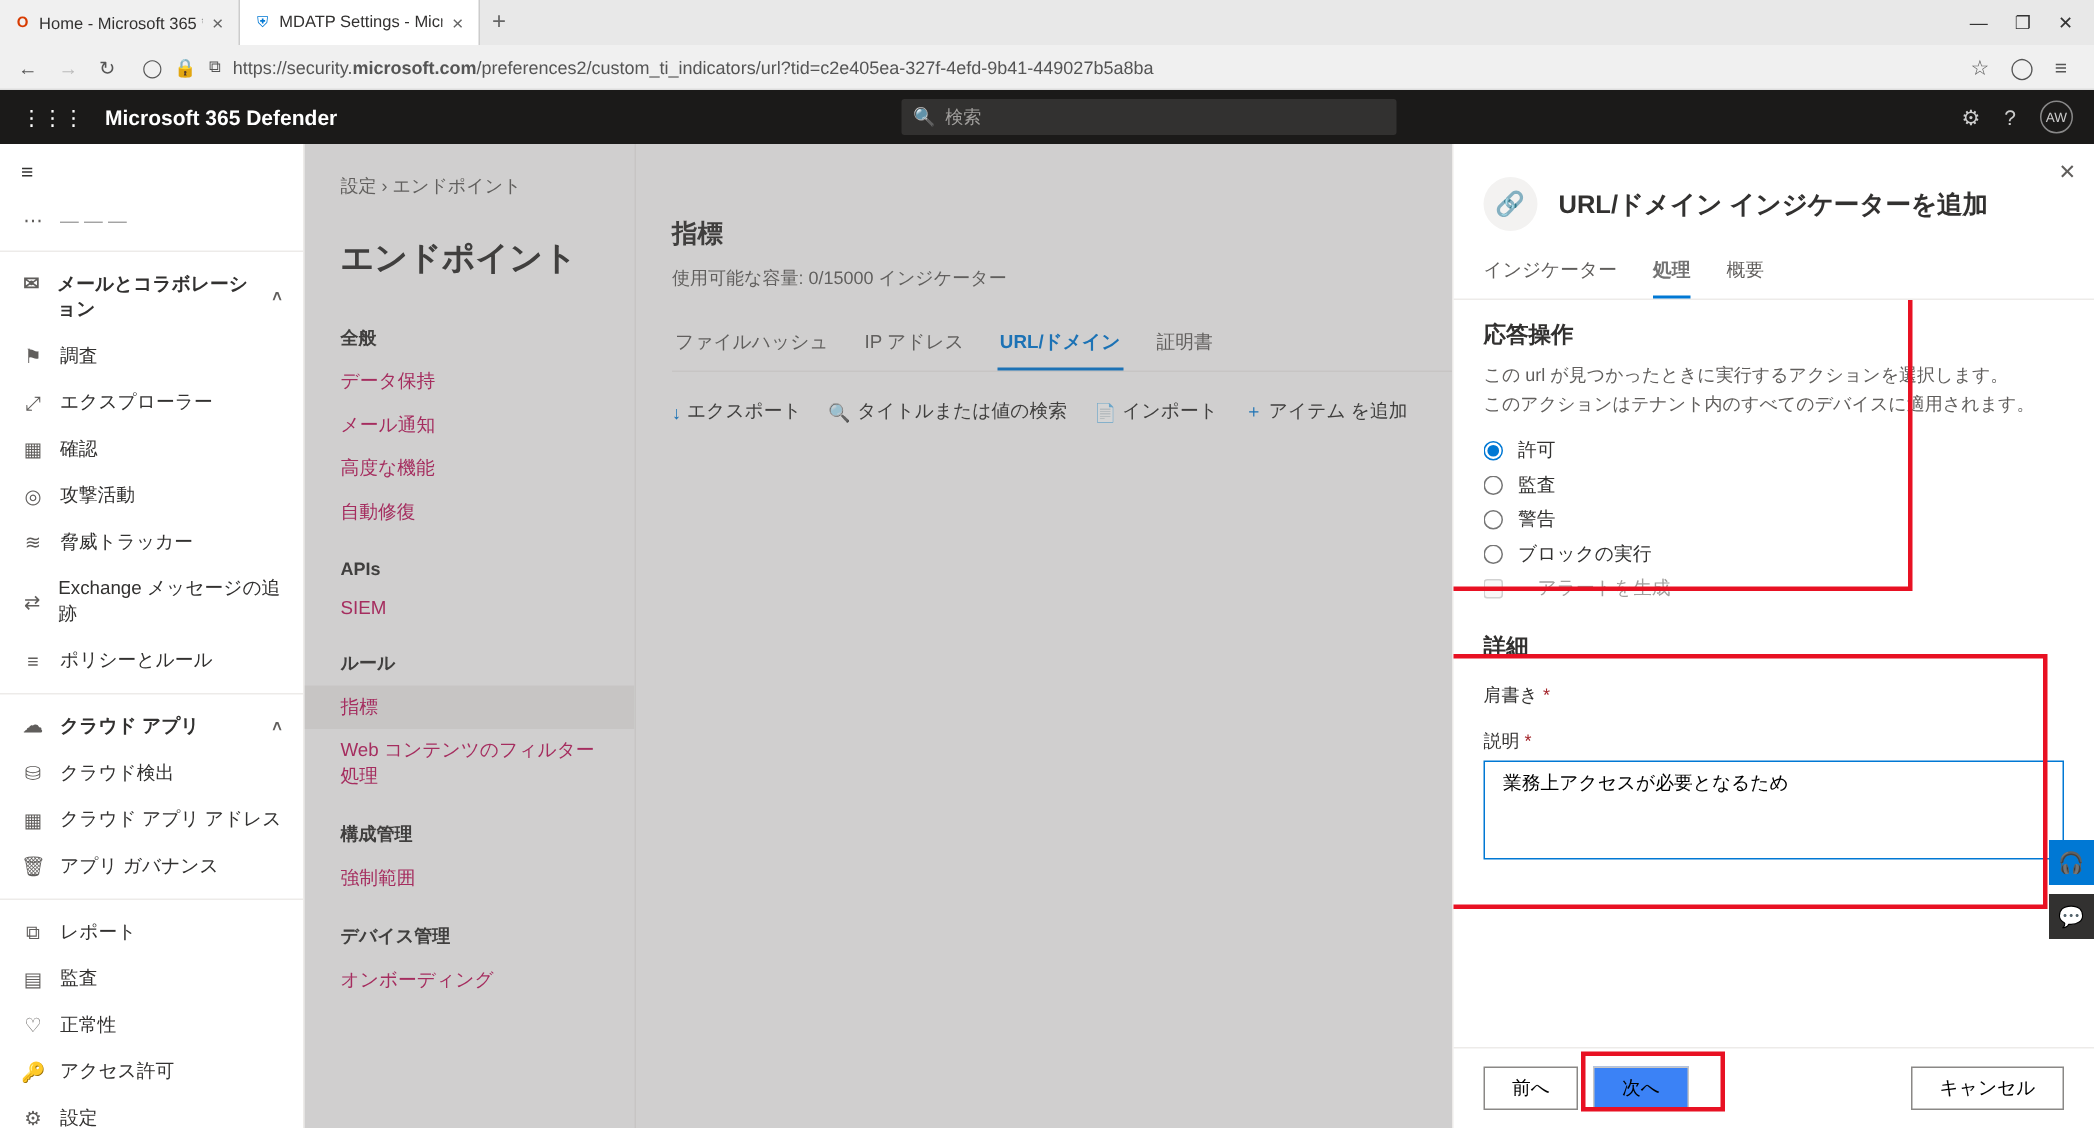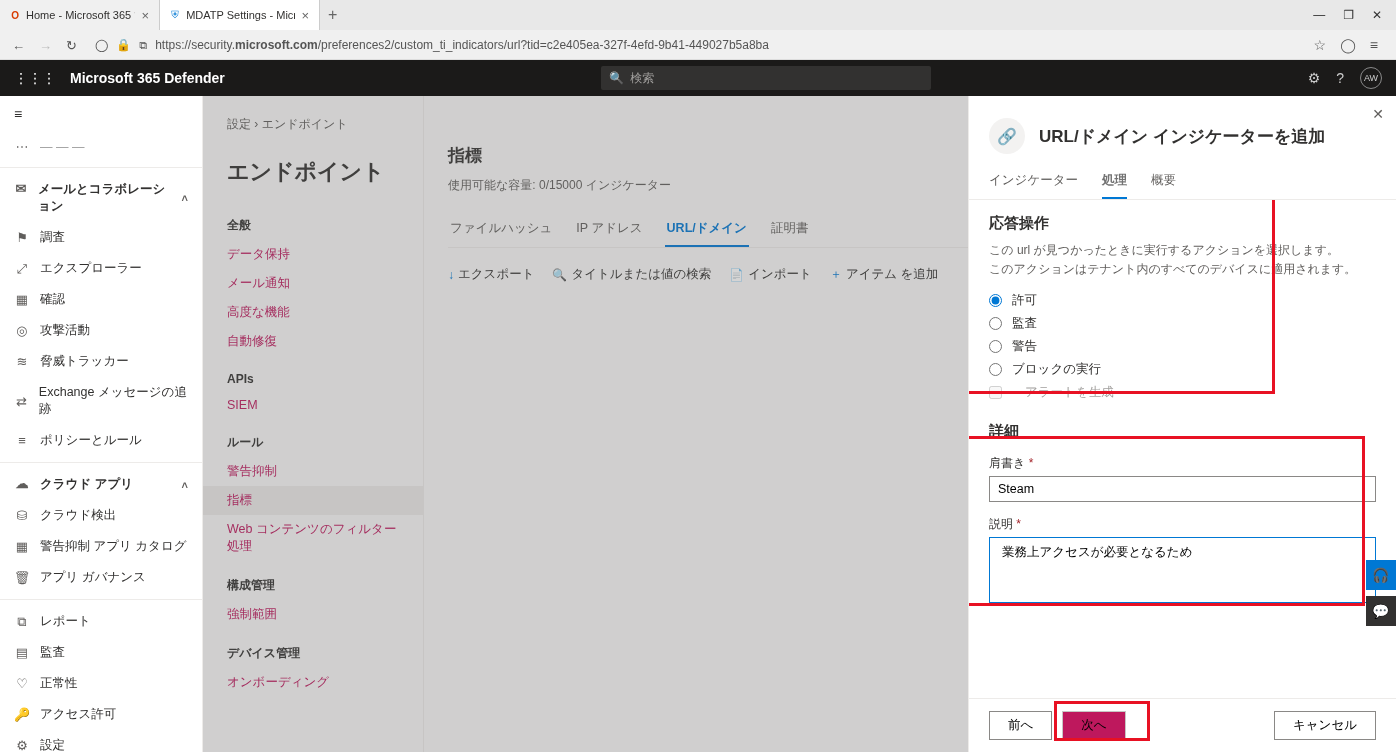--- a/index.html
+++ b/index.html
@@ -74,21 +74,21 @@
 .radio-row { display: flex; align-items: center; gap: 10px; font-size: 12.5px; padding: 3px 0; }
 .radio-row input { accent-color: #0078d4; }
 .check-row { display: flex; align-items: center; gap: 23px; font-size: 12.5px; padding: 3px 0; color: #a19f9d; }
 .hl-box { position: absolute; border: 3px solid #e81123; pointer-events: none; }
 .field-label { font-size: 12px; margin: 14px 0 4px 0; }
 .req { color: #a4262c; }
 .text-input { width: 100%; border: 1px solid #8a8886; padding: 5px 8px; font-size: 12.5px; font-family: inherit; }
 .textarea { width: 100%; border: 1px solid #0078d4; padding: 6px 12px; font-size: 12.5px; height: 66px; resize: none; font-family: inherit; }
 .flyout-footer { border-top: 1px solid #edebe9; padding: 12px 20px; display: flex; align-items: center; gap: 10px; }
 .btn { padding: 5px 18px; font-size: 12.5px; background: #fff; border: 1px solid #8a8886; cursor: pointer; }
-.btn.muted { background: #be185d; border-color: #c8c6c4; }
+.btn.muted { background: #3b82f6; border-color: #c8c6c4; }
 .flyout-footer .spacer { flex: 1; }
 
 
 .side-widgets { position: absolute; right: 0; top: 560px; display: flex; flex-direction: column; }
 .side-widget { width: 30px; height: 30px; background: #0078d4; color: #fff; display: flex; align-items: center; justify-content: center; font-size: 14px; margin-bottom: 6px; }
 .side-widget.dark { background: #323130; }
 </style>
 </head>
 <body>
 
@@ -201,21 +201,21 @@
         </span>
       <span class="chev">˄</span>
     </div>
     <div id="cloud-items">
         <div class="sidebar-item">
           <span class="sidebar-icon">⛁</span>
           <span>クラウド検出</span>
         </div>
         <div class="sidebar-item">
           <span class="sidebar-icon">▦</span>
-          <span>警告抑制 アプリ カタログ</span>
+          <span>クラウド アプリ アドレス</span>
         </div>
         <div class="sidebar-item">
           <span class="sidebar-icon">🗑</span>
           <span>アプリ ガバナンス</span>
         </div>
       </div>
     <hr class="sidebar-hr">
     <div id="bottom-items">
         <div class="sidebar-item">
           <span class="sidebar-icon">⧉</span>
@@ -256,21 +256,20 @@
           <div class="subnav-item">メール通知</div>
           <div class="subnav-item">高度な機能</div>
           <div class="subnav-item">自動修復</div>
         </div>
       <div class="subnav-group-title">APIs</div>
       <div id="sn-apis">
           <div class="subnav-item">SIEM</div>
         </div>
       <div class="subnav-group-title">ルール</div>
       <div id="sn-rules">
-          <div class="subnav-item">警告抑制</div>
           <div class="subnav-item active">指標</div>
           <div class="subnav-item">Web コンテンツのフィルター処理</div>
         </div>
       <div class="subnav-group-title">構成管理</div>
       <div id="sn-config">
           <div class="subnav-item">強制範囲</div>
         </div>
       <div class="subnav-group-title">デバイス管理</div>
       <div id="sn-device">
           <div class="subnav-item">オンボーディング</div>
@@ -350,21 +349,20 @@
       </label>
     <label class="check-row">
         <input type="checkbox" disabled="" style="">
         <span>アラートを生成</span>
       </label>
 
     <div class="section-h" style="margin-top:18px;">詳細</div>
     
     <div class="hl-box" style="left:-30px; top:236px; width:426px; height:170px;"></div>
     <div class="field-label"><span>肩書き</span> <span class="req">*</span></div>
-    <input class="text-input" value="Steam" style="">
     <div class="field-label"><span>説明</span> <span class="req">*</span></div>
     <textarea class="textarea" style="">業務上アクセスが必要となるため</textarea>
   </div>
   <div class="flyout-footer" style="position:relative;">
     <button class="btn">前へ</button>
     <div style="position:relative;">
       <div class="hl-box" style="left:-8px; top:-10px; width:96px; height:40px;"></div>
       <button class="btn muted">次へ</button>
     </div>
     <div class="spacer"></div>

